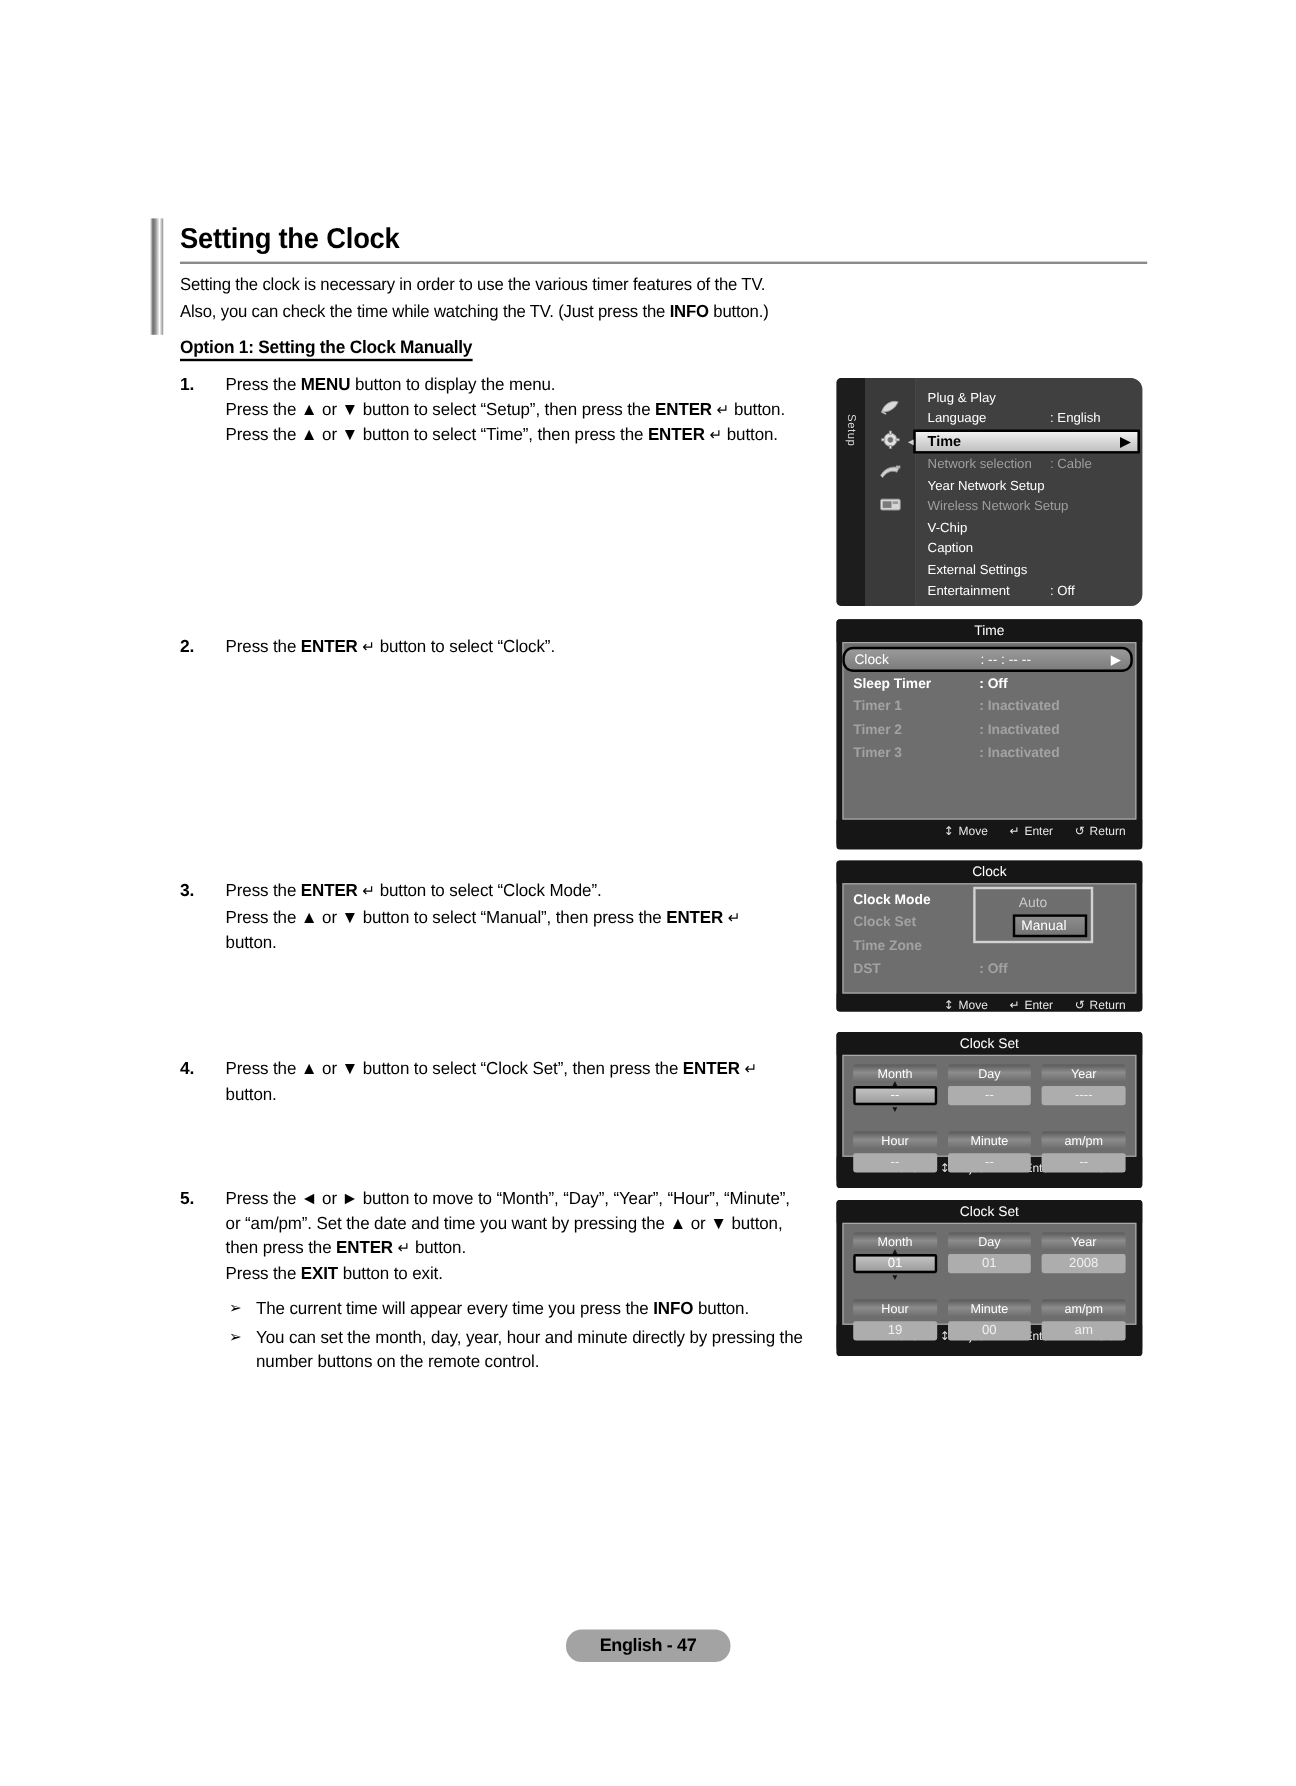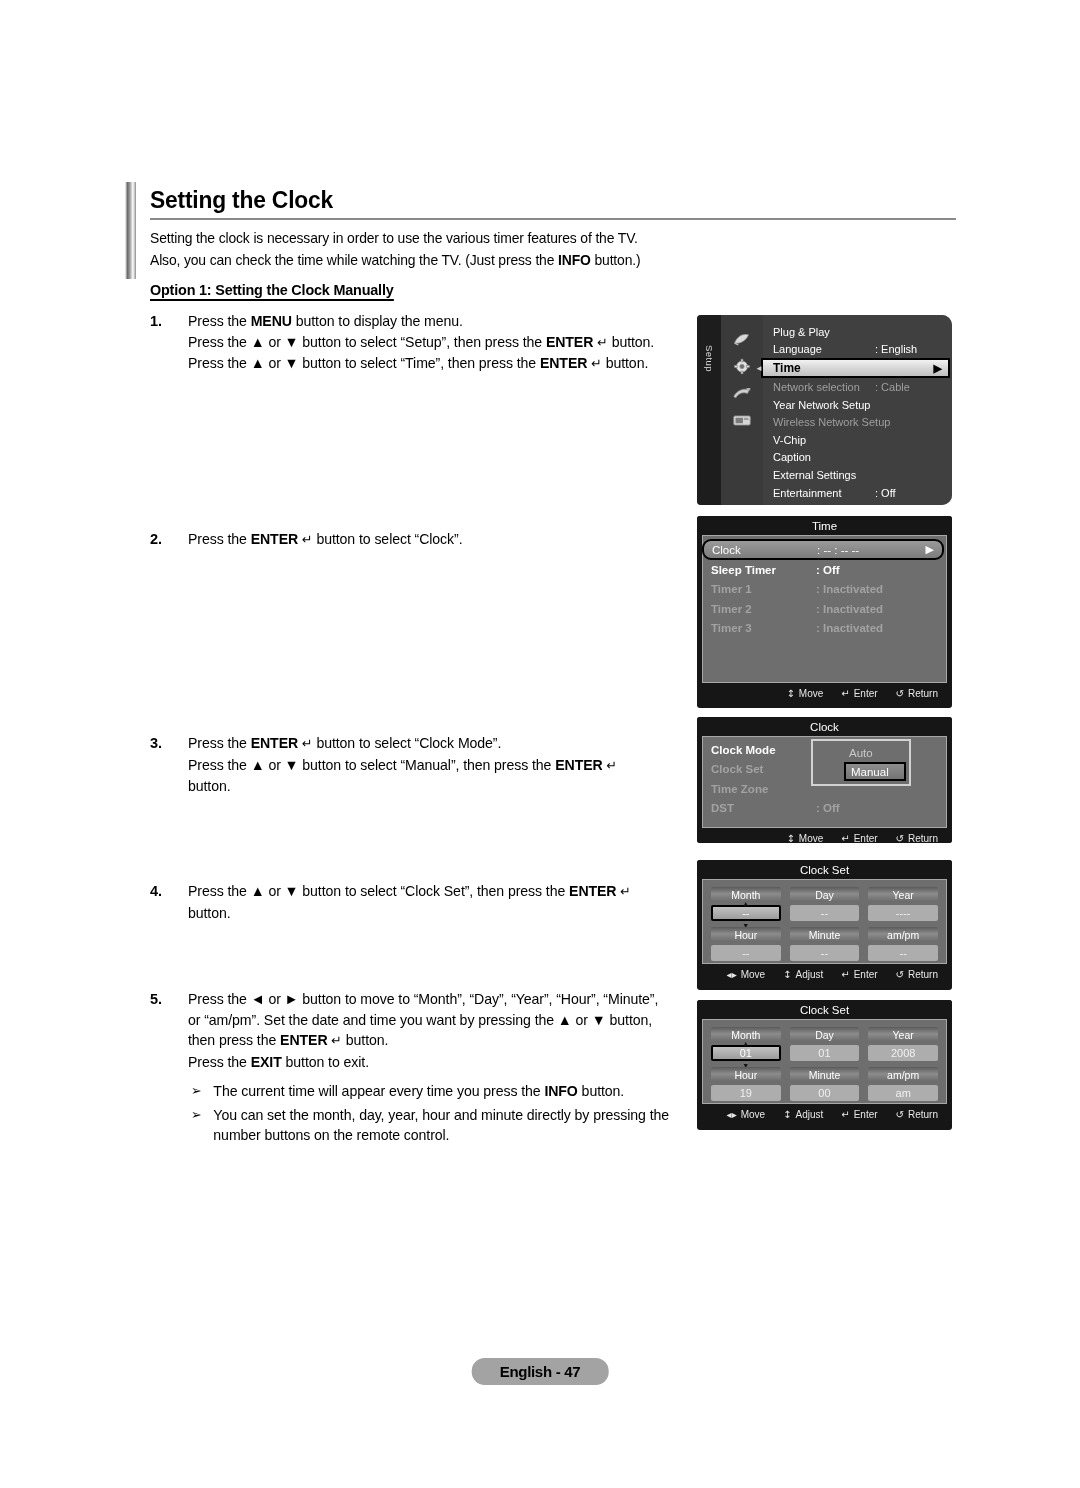--- a/index.html
+++ b/index.html
@@ -343,21 +343,21 @@
 
   
   .cs-panel { width: 255px; height: 130px; }
   .cs-panel-1 { top: 860px; }
   .cs-panel-2 { top: 1000px; }
   .cs-panel .dp-body { height: 85px; padding: 7px 8px; }
   .cs-grid {
     display: grid;
     grid-template-columns: repeat(3, 1fr);
     grid-template-rows: auto auto;
-    gap: 6px 9px;
+    gap: 22px 9px;
   }
   .cs-cell { position: relative; }
   .cs-label {
     height: 15px;
     display: flex;
     align-items: center;
     justify-content: center;
     font-size: 10.5px;
     color: #ffffff;
     background: linear-gradient(to bottom,#5a5a5a 0%, #8c8c8c 45%, #6a6a6a 100%);

